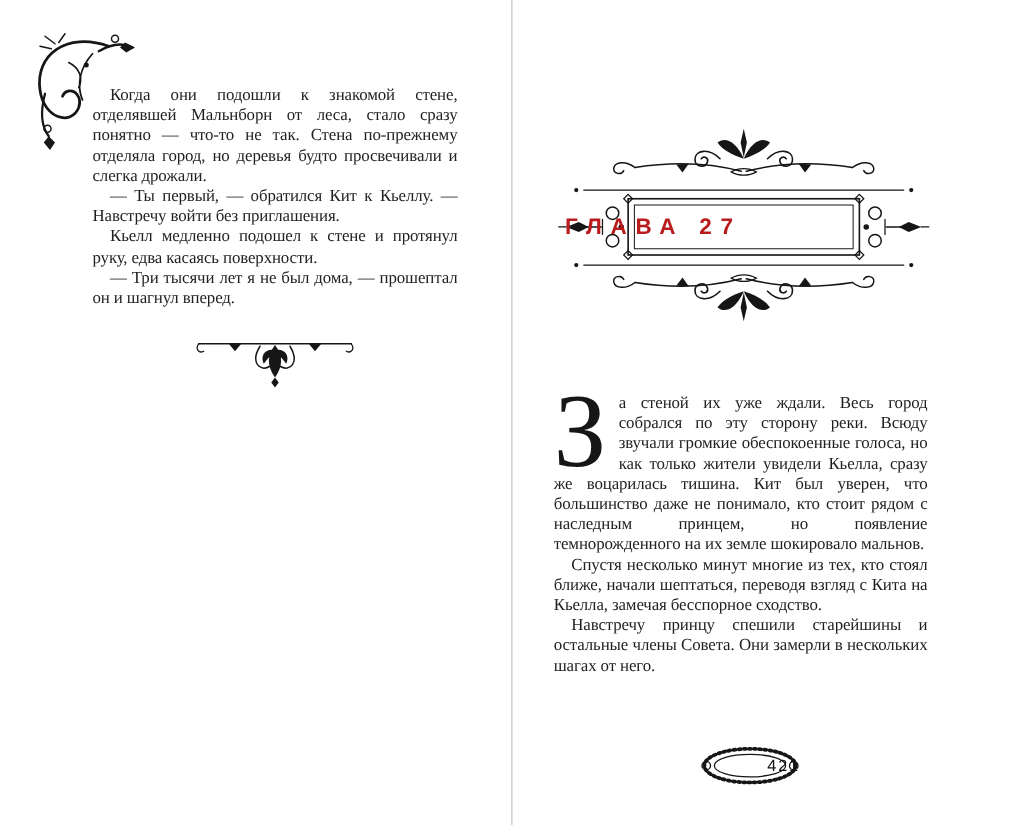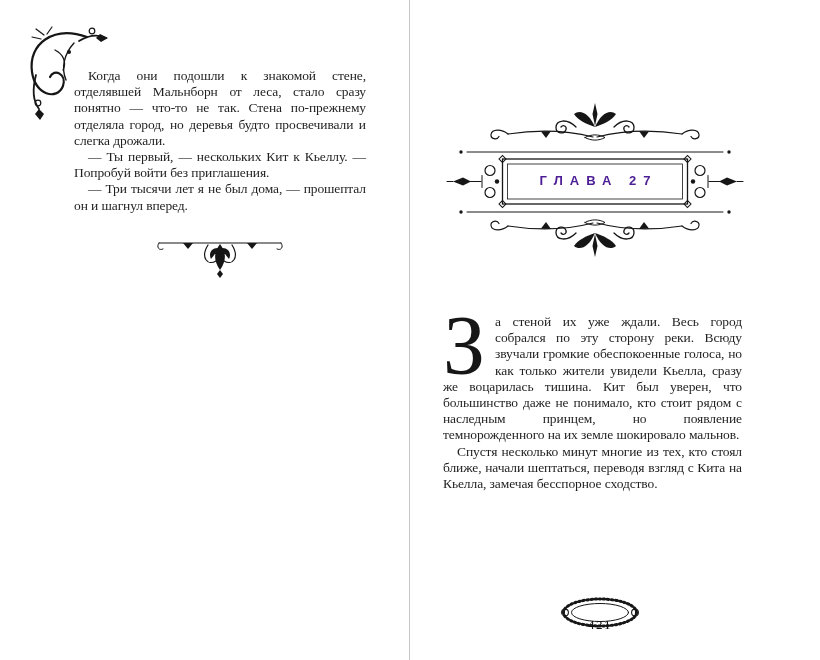--- a/index.html
+++ b/index.html
@@ -26,30 +26,30 @@
     float:left; width:52px; height:64px; font-size:84px; line-height:64px;
     letter-spacing:0; text-indent:0; color:#161616;
   }
 
   .section-divider { display:block; margin:18px auto 0 auto; }
 
   .chapter-block { position:absolute; left:35px; top:100px; width:300px; height:160px; }
   .chapter-block svg { position:absolute; left:0; top:0; }
   .chapter-title {
     position:absolute; left:0; top:70px; width:100%; height:22px; line-height:22px;
-    text-align:center; font-family:"Liberation Sans","DejaVu Sans",sans-serif;
-    font-size:13px; font-weight:600; letter-spacing:7px; padding-left:7px;
-    box-sizing:border-box; color:#4c1d95;
+    font-family:"Liberation Sans","DejaVu Sans",sans-serif;
+    font-size:18px; font-weight:600; letter-spacing:7px; padding-left:7px;
+    box-sizing:border-box; color:#b91c1c;
   }
 
   .page-badge { position:absolute; left:150px; top:596px; width:80px; height:33px; }
   .page-badge svg { position:absolute; left:0; top:0; }
   .page-number {
-    position:absolute; left:0; top:12px; width:100%; height:33px; line-height:33px;
-    text-align:center; font-family:Liberation Serif, serif;
+    position:absolute; left:0; top:0; width:100%; height:33px; line-height:33px;
+    text-align:right; font-family:Liberation Sans, sans-serif;
     font-size:13px; letter-spacing:1.5px; color:#111;
   }
 
   .orn { stroke:#161616; fill:none; stroke-linecap:round; }
   .orn-f { fill:#161616; stroke:none; }
 </style>
 </head>
 <body>
 
 <div class="spread">
@@ -65,21 +65,22 @@
       <circle class="orn" stroke-width="1.2" cx="75" cy="9" r="2.8"></circle>
       <path class="orn" stroke-width="1.8" d="M19,53 C15,68 16,79 22,87"></path>
       <circle class="orn" stroke-width="1.2" cx="21" cy="81" r="2.8"></circle>
       <polygon class="orn-f" points="22,87 27,92 23,98 18,92"></polygon>
       <path class="orn" stroke-width="1.2" d="M30,12 l5,-7 M27,13 l-8,-6 M24,17 l-9,-2"></path>
       <circle class="orn-f" cx="52" cy="30" r="2"></circle>
     </svg>
 
     <div class="left-text body-text">
       <p>Когда они подошли к знакомой стене, отделявшей Мальнборн от леса, стало сразу понятно — что-то не так. Стена по-прежнему отделяла город, но деревья будто просвечивали и слегка дрожали.</p>
-      <p>— Ты первый, — нескольких Кит к Кьеллу. — Попробуй войти без приглашения.</p>
+      <p>— Ты первый, — обратился Кит к Кьеллу. — Навстречу войти без приглашения.</p>
+      <p>Кьелл медленно подошел к стене и протянул руку, едва касаясь поверхности.</p>
       <p>— Три тысячи лет я не был дома, — прошептал он и шагнул вперед.</p>
 
       <svg class="section-divider" width="134" height="48" viewBox="0 0 134 48">
         <line class="orn" stroke-width="1.1" x1="6" y1="11" x2="128" y2="11"></line>
         <path class="orn" stroke-width="1" d="M6,11 C3,15 6,19 10,17"></path>
         <path class="orn" stroke-width="1" d="M128,11 C131,15 128,19 124,17"></path>
         <polygon class="orn-f" points="30,11 40,11 35,17"></polygon>
         <polygon class="orn-f" points="94,11 104,11 99,17"></polygon>
         <path class="orn" stroke-width="1.2" d="M55,13 C47,26 55,34 63,29 C68,25.5 64,19 59,22"></path>
         <path class="orn" stroke-width="1.2" d="M79,13 C87,26 79,34 71,29 C66,25.5 70,19 75,22"></path>
@@ -150,20 +151,21 @@
         <path class="orn-f" d="M150,133 C144,147 135,151 129,146 C133,140 141,136 150,133 Z"></path>
         <path class="orn-f" d="M150,133 C156,147 165,151 171,146 C167,140 159,136 150,133 Z"></path>
         <path class="orn-f" d="M150,157 L152.5,146 L150,134 L147.5,146 Z"></path>
       </svg>
       <div class="chapter-title">ГЛАВА 27</div>
     </div>
 
     <div class="right-text body-text">
       <p class="opening"><span class="dropcap">З</span><span>а стеной их уже ждали. Весь город собрался по эту сторону реки. Всюду звучали громкие обеспокоенные голоса, но как только жители увидели Кьелла, сразу же воцарилась тишина. Кит был уверен, что большинство даже не понимало, кто стоит рядом с наследным принцем, но появление темнорожденного на их земле шокировало мальнов.</span></p>
       <p>Спустя несколько минут многие из тех, кто стоял ближе, начали шептаться, переводя взгляд с Кита на Кьелла, замечая бесспорное сходство.</p>
+      <p>Навстречу принцу спешили старейшины и остальные члены Совета. Они замерли в нескольких шагах от него.</p>
     </div>
 
     <div class="page-badge">
       <svg width="80" height="33" viewBox="0 0 80 33">
         <ellipse cx="40" cy="16.5" rx="36.5" ry="13.5" fill="#ffffff" stroke="#1a1a1a" stroke-width="1"></ellipse>
         <ellipse class="orn" cx="40" cy="16.5" rx="36.5" ry="13.5" stroke-width="3" stroke-dasharray="1.5 2.6"></ellipse>
         <ellipse class="orn" cx="40" cy="16.5" rx="28.5" ry="9" stroke-width="1"></ellipse>
         <circle class="orn" stroke-width="1.1" cx="5" cy="16.5" r="3.4"></circle>
         <circle class="orn" stroke-width="1.1" cx="75" cy="16.5" r="3.4"></circle>
       </svg>

